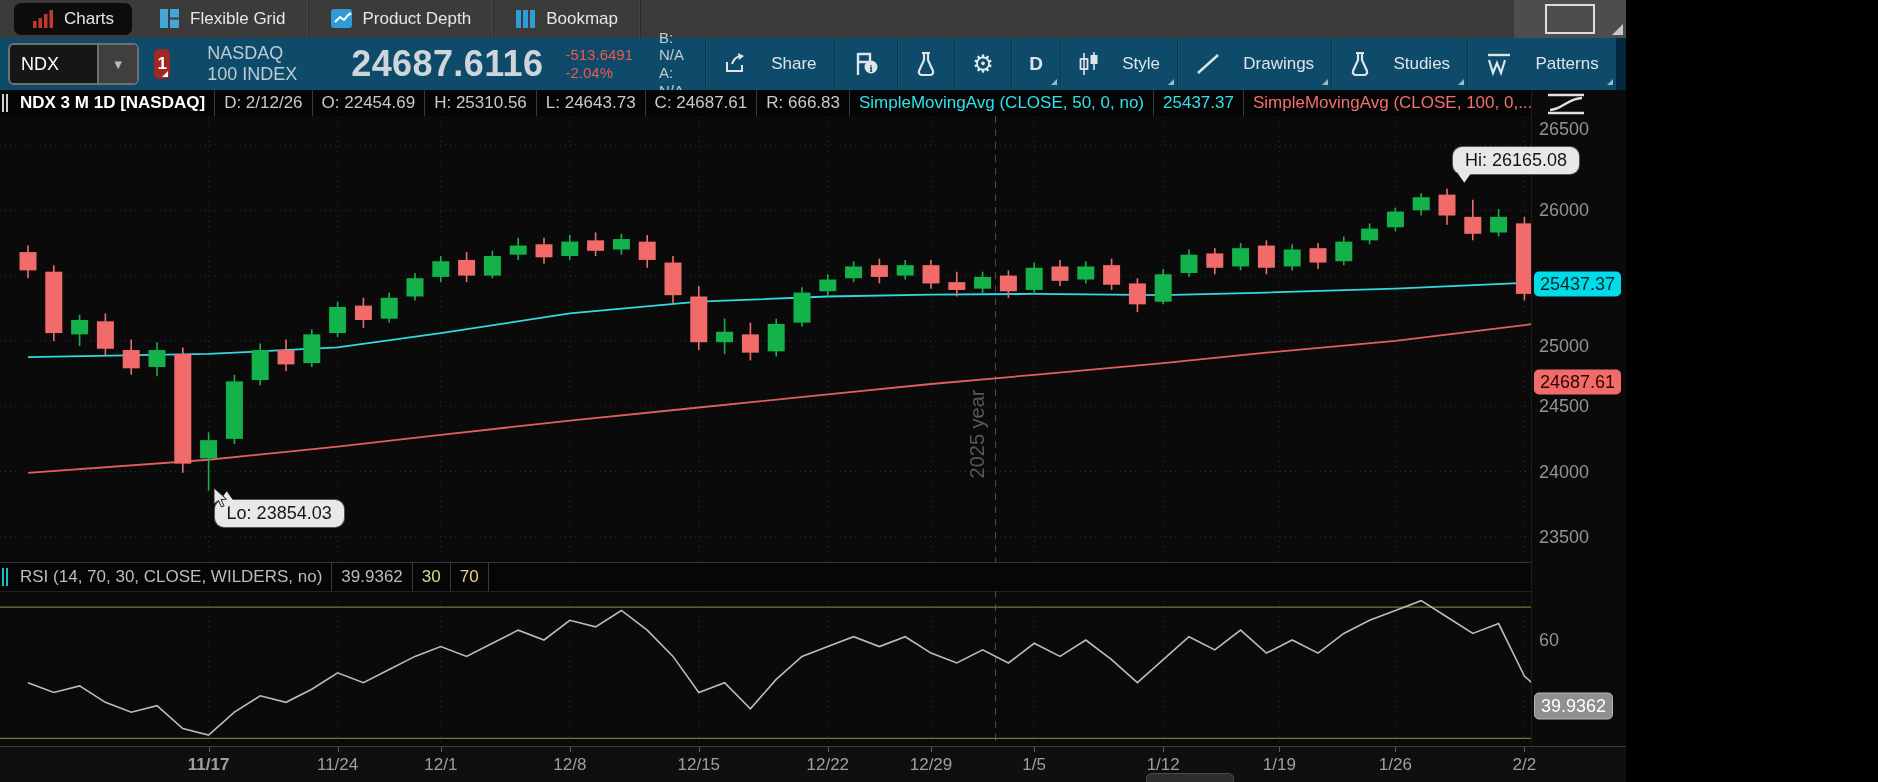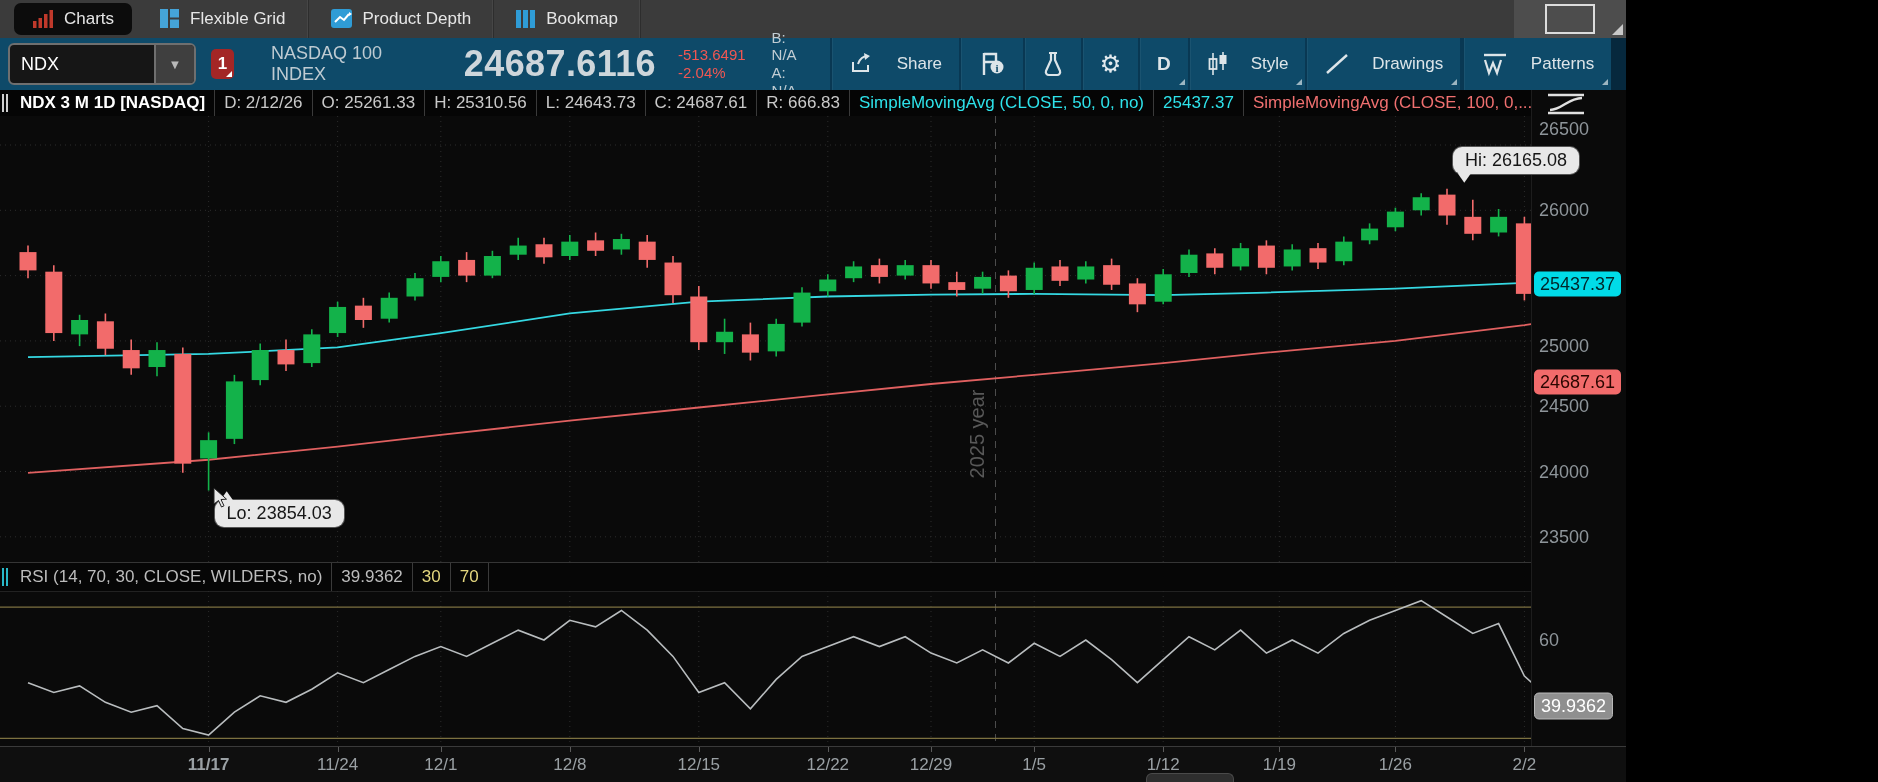--- a/index.html
+++ b/index.html
@@ -221,41 +221,49 @@
     <div class="tsep"></div>
     <div class="tbtn dd">
       <span>
         <svg width="26" height="24" viewBox="0 0 26 24">
             <line x1="3" y1="21" x2="23" y2="3" stroke="#dde5e9" stroke-width="2.4"></line>
           </svg>
       </span>
       <span>Drawings</span>
     </div>
     <div class="tsep"></div>
+    <div class="tbtn dd">
+      <span>
+        <svg width="22" height="26" viewBox="0 0 22 26">
+            <path d="M7 2 h8 M9 2 v7 L4 20 a3 3 0 0 0 3 4 h8 a3 3 0 0 0 3 -4 L13 9 V2" fill="none" stroke="#dde5e9" stroke-width="2.2"></path>
+          </svg>
+      </span>
+      <span>Studies</span>
+    </div>
     <div class="tsep"></div>
     <div class="tbtn dd">
       <span>
         <svg width="28" height="26" viewBox="0 0 28 26">
             <line x1="3" y1="4" x2="25" y2="4" stroke="#dde5e9" stroke-width="2.4"></line>
             <path d="M4 9 l4 13 4-10 4 10 4-13" fill="none" stroke="#dde5e9" stroke-width="2.2"></path>
           </svg>
       </span>
       <span>Patterns</span>
     </div>
     <div class="endblock"></div>
   </div>
 
   <div class="chart-area" id="chart-area">
 
     <div class="ohlc-row">
       <div class="handle"></div>
       <div class="cell title">NDX 3 M 1D [NASDAQ]</div>
       <div id="ohlc-cells" style="display:flex;align-items:stretch;">
           <div class="cell">D: 2/12/26</div>
-          <div class="cell">O: 25261.33</div>
+          <div class="cell">O: 22454.69</div>
           <div class="cell">H: 25310.56</div>
           <div class="cell">L: 24643.73</div>
           <div class="cell">C: 24687.61</div>
           <div class="cell">R: 666.83</div>
         </div>
       <div class="cell cyan">SimpleMovingAvg (CLOSE, 50, 0, no)</div>
       <div class="cell cyan">25437.37</div>
       <div class="cell redtxt">SimpleMovingAvg (CLOSE, 100, 0,...</div>
     </div>
 

